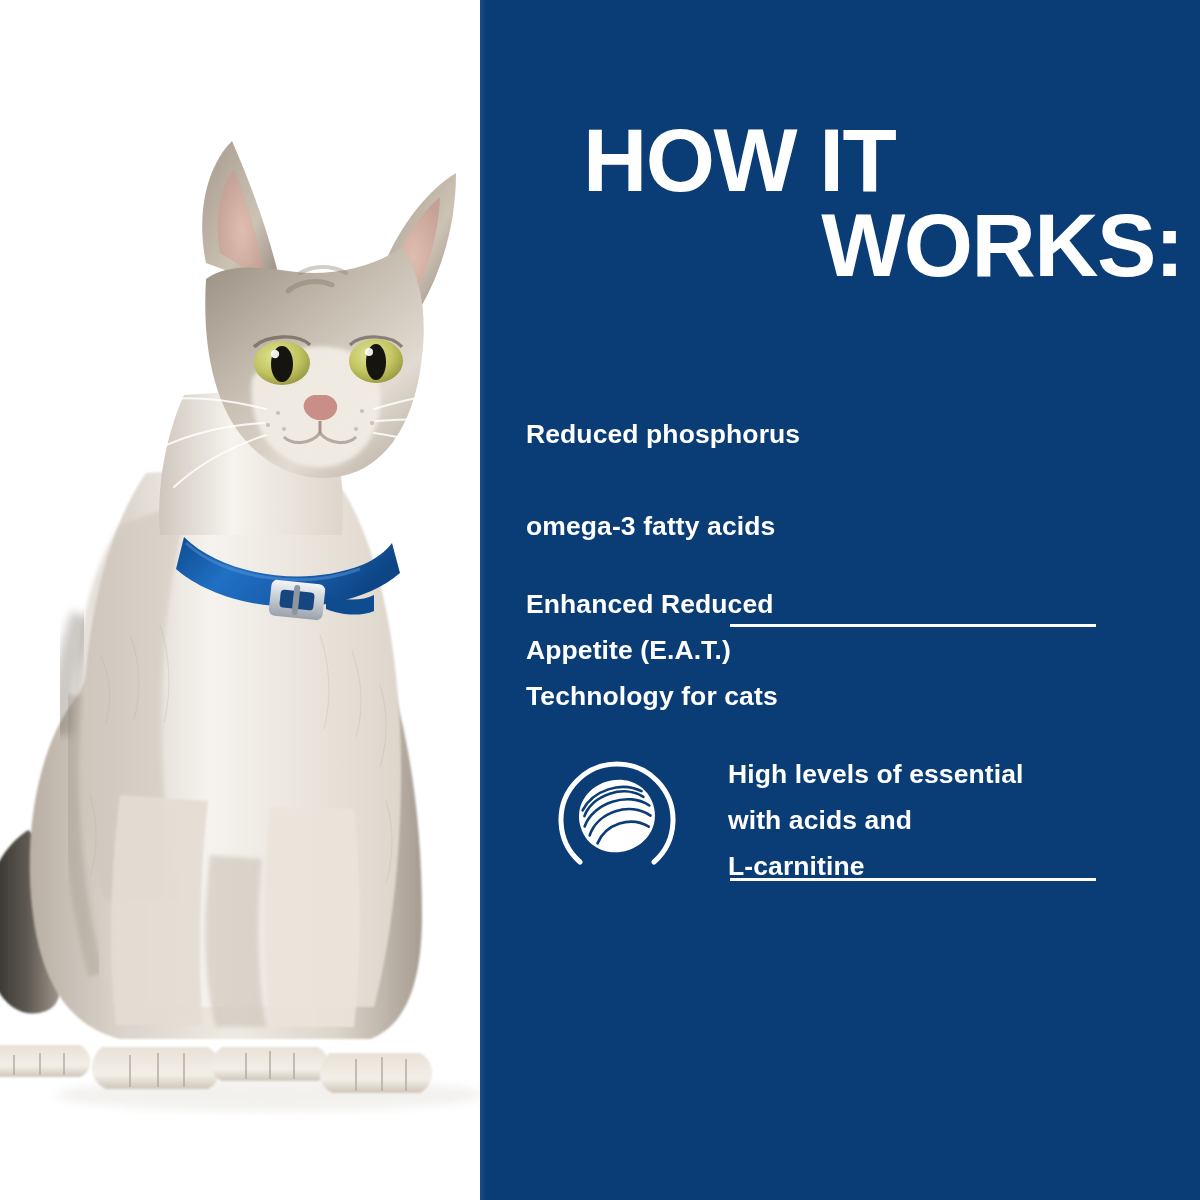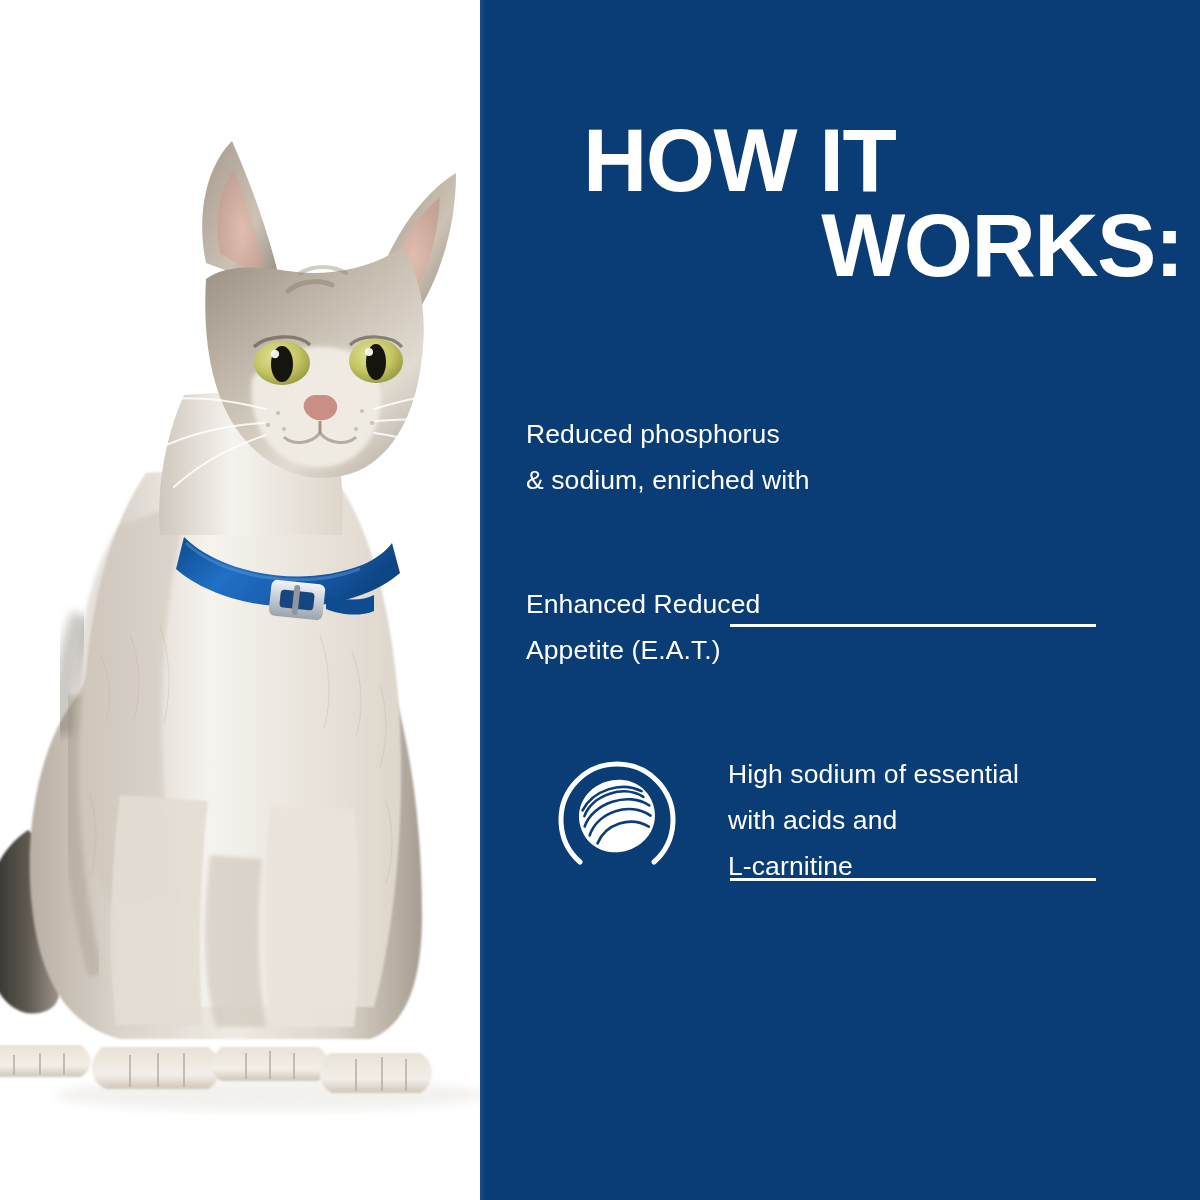--- a/index.html
+++ b/index.html
@@ -76,21 +76,21 @@
     width:130px; height:130px;
     margin-left:72px;
     flex:0 0 130px;
   }
   .f-icon svg{ display:block; width:130px; height:130px; }
   .f-text{
     margin-left:46px;
     padding-top:7px;
     color:#ffffff;
     font-size:26.5px;
-    font-weight:normal;
+    font-weight:bold;
     line-height:1.74;
     letter-spacing:.1px;
     max-width:385px;
   }
   .divider{
     position:absolute;
     left:250px;
     width:366px;
     height:3px;
     background:#ffffff;
@@ -295,30 +295,32 @@
     <h1 class="headline">
       <span class="l1">HOW IT</span>
       <span class="l2">WORKS:</span>
     </h1>
 
     <div class="features">
 
       <div class="feature">
         <div class="f-text">
           <span>Reduced phosphorus</span><br>
-          <span>&amp; sodium, enriched with</span><br>
+          <br>
+          <span>omega-3 fatty acids</span>
         </div>
       </div>
 
       <div class="divider div-1"></div>
 
       <div class="feature">
         <div class="f-text">
           <span>Enhanced Reduced</span><br>
           <span>Appetite (E.A.T.)</span><br>
+          <span>Technology for cats</span>
         </div>
       </div>
 
       <div class="divider div-2"></div>
 
       <div class="feature">
         <div class="f-icon">
           <svg viewBox="0 0 130 130" xmlns="http://www.w3.org/2000/svg" aria-hidden="true">
             <path d="M28 118 A 56 56 0 1 1 102 118" fill="none" stroke="#ffffff" stroke-width="5" stroke-linecap="round"></path>
 
@@ -329,21 +331,21 @@
                 <path d="M34 62 C48 44 82 44 96 62"></path>
                 <path d="M31 72 C46 52 84 52 99 72"></path>
                 <path d="M33 82 C48 62 82 62 97 82"></path>
                 <path d="M38 92 C52 76 78 76 92 92"></path>
                 <path d="M34 56 C50 40 80 40 96 56"></path>
               </g>
             </g>
           </svg>
         </div>
         <div class="f-text">
-          <span>High sodium of essential</span><br>
+          <span>High levels of essential</span><br>
           <span>with acids and</span><br>
           <span>L-carnitine</span>
         </div>
       </div>
 
     </div>
   </div>
 </div>
 
 </body></html>

